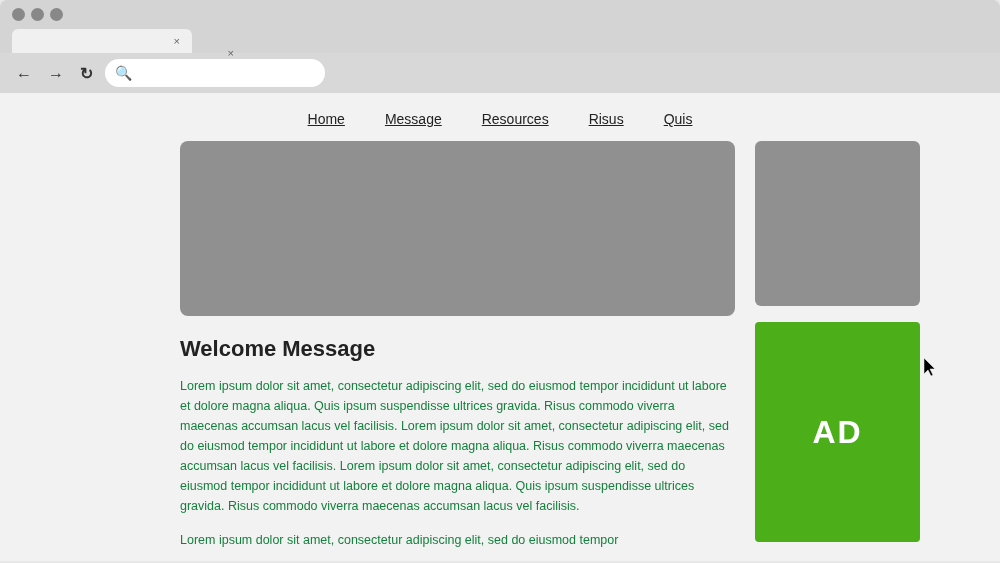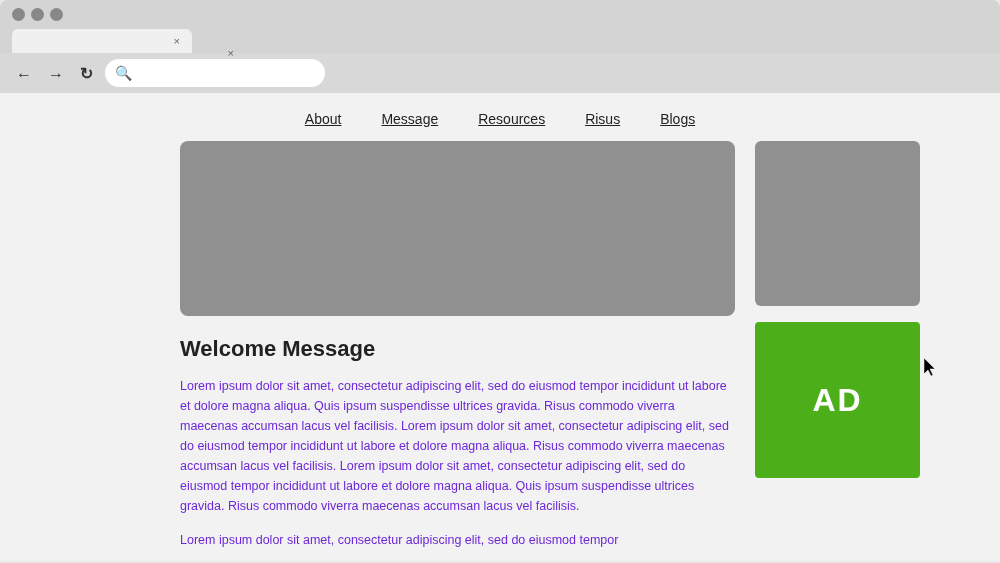--- a/index.html
+++ b/index.html
@@ -186,21 +186,21 @@
     .side-image {
       width: 165px;
       height: 165px;
       background: #909090;
       border-radius: 6px;
       margin-bottom: 16px;
     }
 
     .ad-block {
       width: 165px;
-      height: 156px;
+      height: 220px;
       background: #4caf1a;
       border-radius: 4px;
       display: flex;
       align-items: center;
       justify-content: center;
     }
 
     .ad-text {
       color: white;
       font-size: 32px;
@@ -212,21 +212,21 @@
     .welcome-title {
       font-size: 22px;
       font-weight: bold;
       color: #222;
       margin-bottom: 14px;
     }
 
     .body-text {
       font-size: 12.5px;
       line-height: 1.6;
-      color: #6d28d9;
+      color: #15803d;
       margin-bottom: 14px;
     }
 
     
     .cursor {
       position: fixed;
       right: 60px;
       bottom: 185px;
       width: 16px;
       height: 20px;
@@ -263,25 +263,25 @@
     <button class="nav-btn">↻</button>
     <div class="address-bar-wrapper">
       <span class="search-icon-addr">🔍</span>
       <input class="address-bar" type="text" value="" style="">
     </div>
   </div>
 </div>
 
 <div class="page-content">
   <nav>
-    <a>About</a>
+    <a>Home</a>
     <a>Message</a>
     <a>Resources</a>
     <a>Risus</a>
-    <a>Blogs</a>
+    <a>Quis</a>
   </nav>
 
   <div class="main-layout">
     <div class="main-left">
       <div class="hero-image"></div>
 
       <h2 class="welcome-title">Welcome Message</h2>
       <p class="body-text">Lorem ipsum dolor sit amet, consectetur adipiscing elit, sed do eiusmod tempor incididunt ut labore et dolore magna aliqua. Quis ipsum suspendisse ultrices gravida. Risus commodo viverra maecenas accumsan lacus vel facilisis. Lorem ipsum dolor sit amet, consectetur adipiscing elit, sed do eiusmod tempor incididunt ut labore et dolore magna aliqua. Risus commodo viverra maecenas accumsan lacus vel facilisis. Lorem ipsum dolor sit amet, consectetur adipiscing elit, sed do eiusmod tempor incididunt ut labore et dolore magna aliqua. Quis ipsum suspendisse ultrices gravida. Risus commodo viverra maecenas accumsan lacus vel facilisis.</p>
       <p class="body-text">Lorem ipsum dolor sit amet, consectetur adipiscing elit, sed do eiusmod tempor</p>
     </div>

